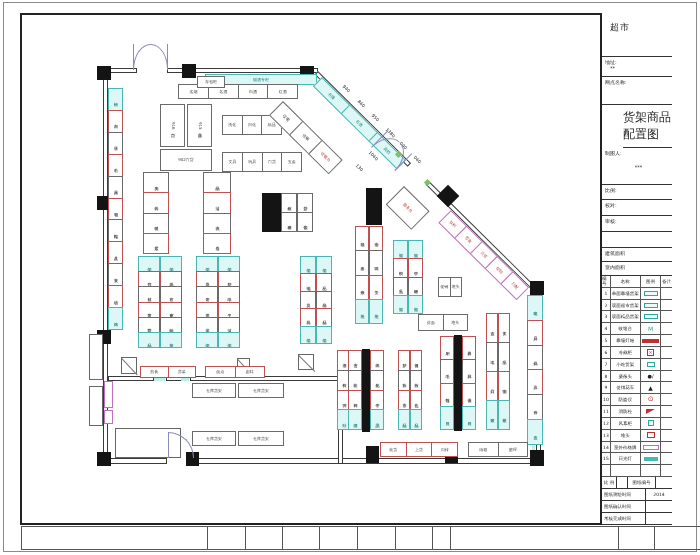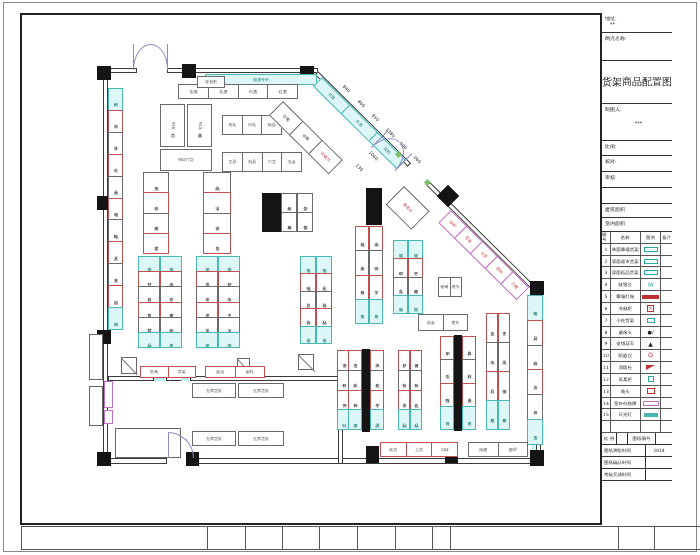--- a/index.html
+++ b/index.html
@@ -35,21 +35,21 @@
   .arc{position:absolute;border:1px solid #8a8ac0;box-sizing:border-box;background:transparent;transform-origin:0 0;}
   .leaf{position:absolute;background:#8a8ac0;transform-origin:0 0;}
   
   #titleblock{position:absolute;left:600px;top:13px;width:72px;height:512px;border-left:2px solid #222;
               box-sizing:border-box;background:#fff;display:flex;flex-direction:column;font-size:5px;color:#222;}
   .tb-cell{border-bottom:1px solid #333;box-sizing:border-box;position:relative;flex:none;}
   .tb-store{height:44px;padding:8px 0 0 8px;font-size:9px;letter-spacing:1px;}
   .tb-addr{height:20px;padding:2px 0 0 3px;}
   .tb-addr .val{display:block;padding-left:5px;}
   .tb-site{height:28px;padding:2px 0 0 3px;}
-  .tb-title{height:43px;display:flex;align-items:center;justify-content:center;font-size:10px;}
+  .tb-title{height:43px;display:flex;align-items:center;justify-content:center;font-size:12px;margin-left:21px;}
   .tb-drafter{height:37px;padding:2px 0 0 3px;}
   .tb-drafter .val{display:block;text-align:center;margin-top:8px;}
   .tb-info-row{box-sizing:border-box;border-bottom:1px solid #333;padding:2px 0 0 3px;}
   
   #legend{flex:none;height:201px;display:flex;flex-direction:column;font-size:4.5px;}
   .lg-row{flex:1;display:flex;border-bottom:1px solid #555;box-sizing:border-box;}
   .lg-row>div{border-right:1px solid #555;box-sizing:border-box;display:flex;align-items:center;justify-content:center;overflow:hidden;}
   .lg-no{width:9px;}
   .lg-name{width:31px;}
   .lg-sym{width:21px;}
@@ -726,20 +726,21 @@
       <div class="arc" style="left: 0px; top: 0px; width: 17px; height: 24px; border-right: none; border-bottom: none; border-top-left-radius: 100%;"></div>
       <div class="arc" style="left: 17px; top: 0px; width: 17px; height: 24px; border-left: none; border-bottom: none; border-top-right-radius: 100%;"></div>
       <div class="leaf" style="left: 0px; top: 0px; width: 1px; height: 24px;"></div>
       <div class="leaf" style="left: 33px; top: 0px; width: 1px; height: 24px;"></div>
     </div>
     <div class="arc" style="left: 168px; top: 432px; width: 26px; height: 26px; border-left: none; border-bottom: none; border-top-right-radius: 100%;"></div>
     <div class="leaf" style="left: 168px; top: 432px; width: 1px; height: 26px;"></div>
   </div>
 
 <div id="titleblock">
+  <div class="tb-cell tb-store">超市</div>
   <div class="tb-cell tb-addr">
     <span>地址:</span>
     <span class="val">**</span>
   </div>
   <div class="tb-cell tb-site">
     <span>网点名称:</span>
   </div>
   <div class="tb-cell tb-title">货架商品配置图</div>
   <div class="tb-cell tb-drafter">
     <span>制图人:</span>

